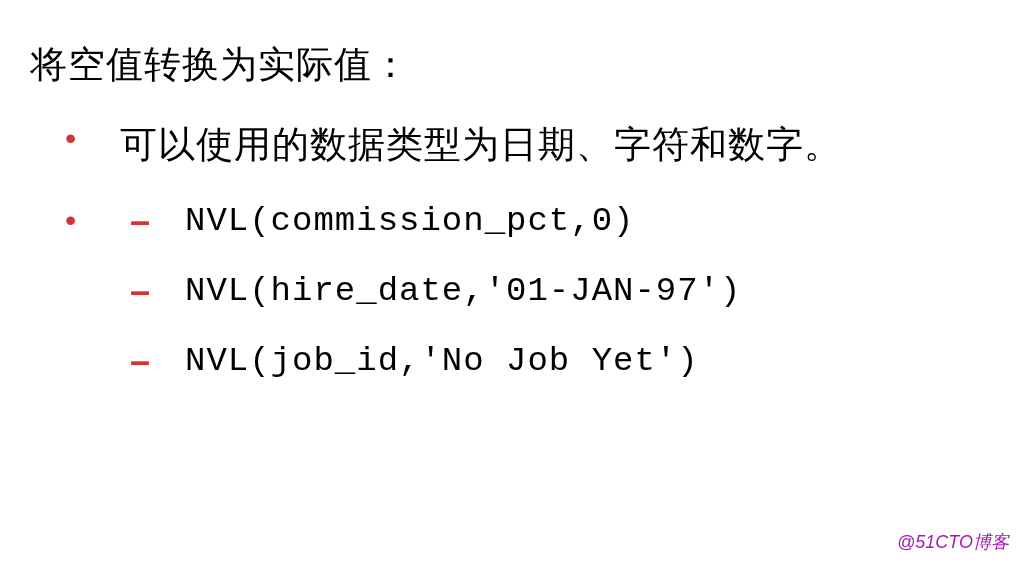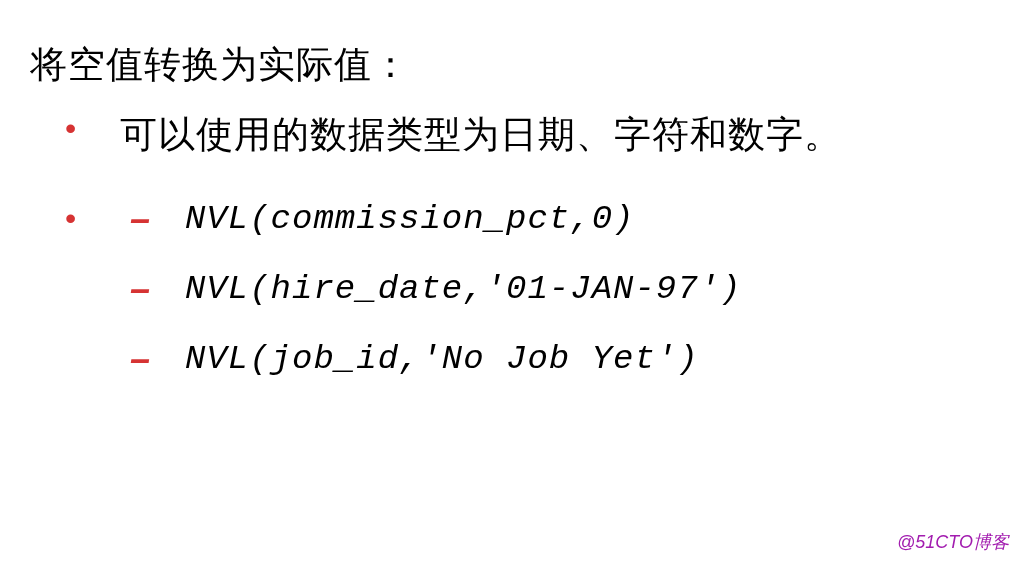--- a/index.html
+++ b/index.html
@@ -14,21 +14,21 @@
       font-family: "SimSun", "宋体", serif;
       position: relative;
       overflow: hidden;
     }
     .content {
       padding: 40px 30px 30px 30px;
     }
     .heading {
       font-size: 37px;
       color: #000000;
-      margin-bottom: 20px;
+      margin-bottom: 30px;
       font-family: Liberation Sans, sans-serif;
       letter-spacing: 1px;
     }
     ul.bullet-list {
       list-style: none;
       padding-left: 35px;
     }
     ul.bullet-list > li {
       position: relative;
       font-size: 37px;
@@ -43,22 +43,21 @@
       position: absolute;
       left: 0;
       top: 0;
       color: #d63333;
       font-size: 32px;
       font-family: Arial, sans-serif;
     }
     ul.dash-list {
       list-style: none;
       padding-left: 10px;
-      margin-top: 40px;
-      font-style: italic;
+      margin-top: 32px;
     }
     ul.dash-list > li {
       position: relative;
       font-size: 34px;
       color: #000000;
       margin-bottom: 32px;
       padding-left: 55px;
       font-family: "Courier New", Courier, monospace;
     }
     ul.dash-list > li::before {

